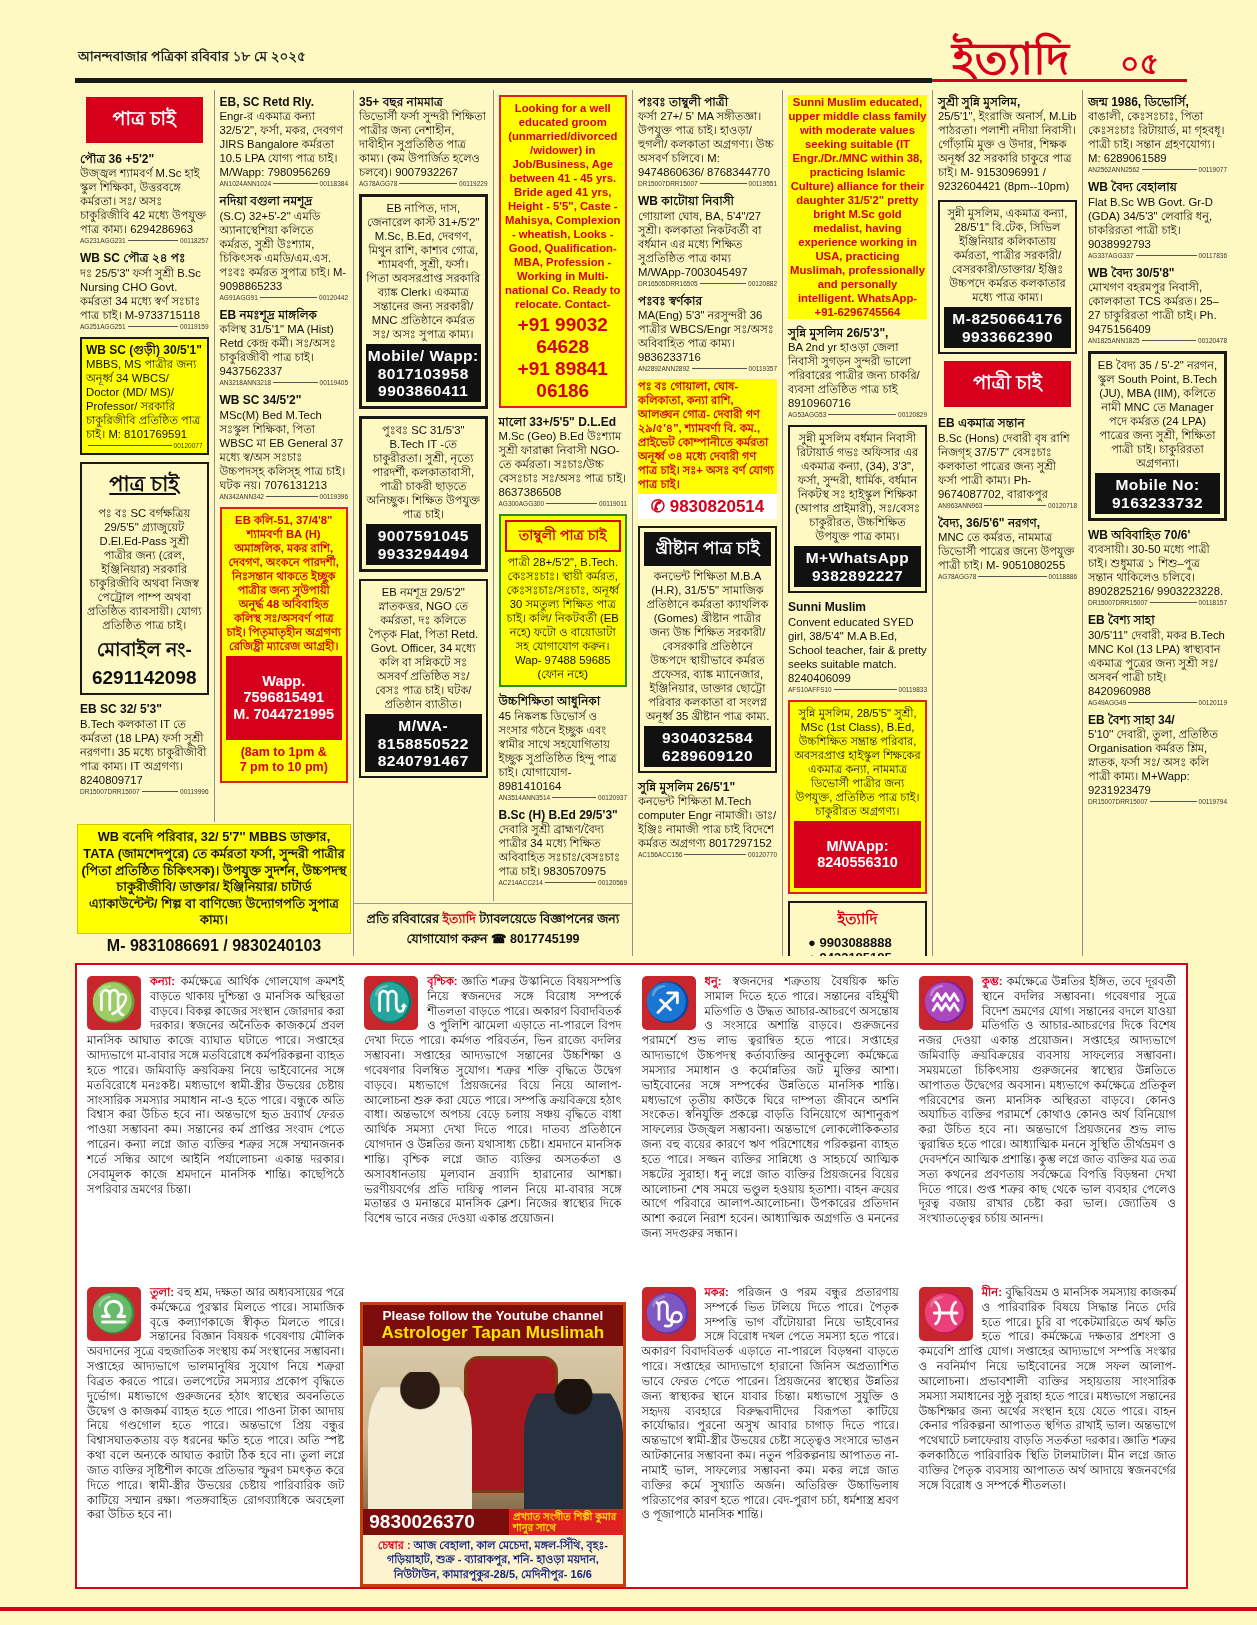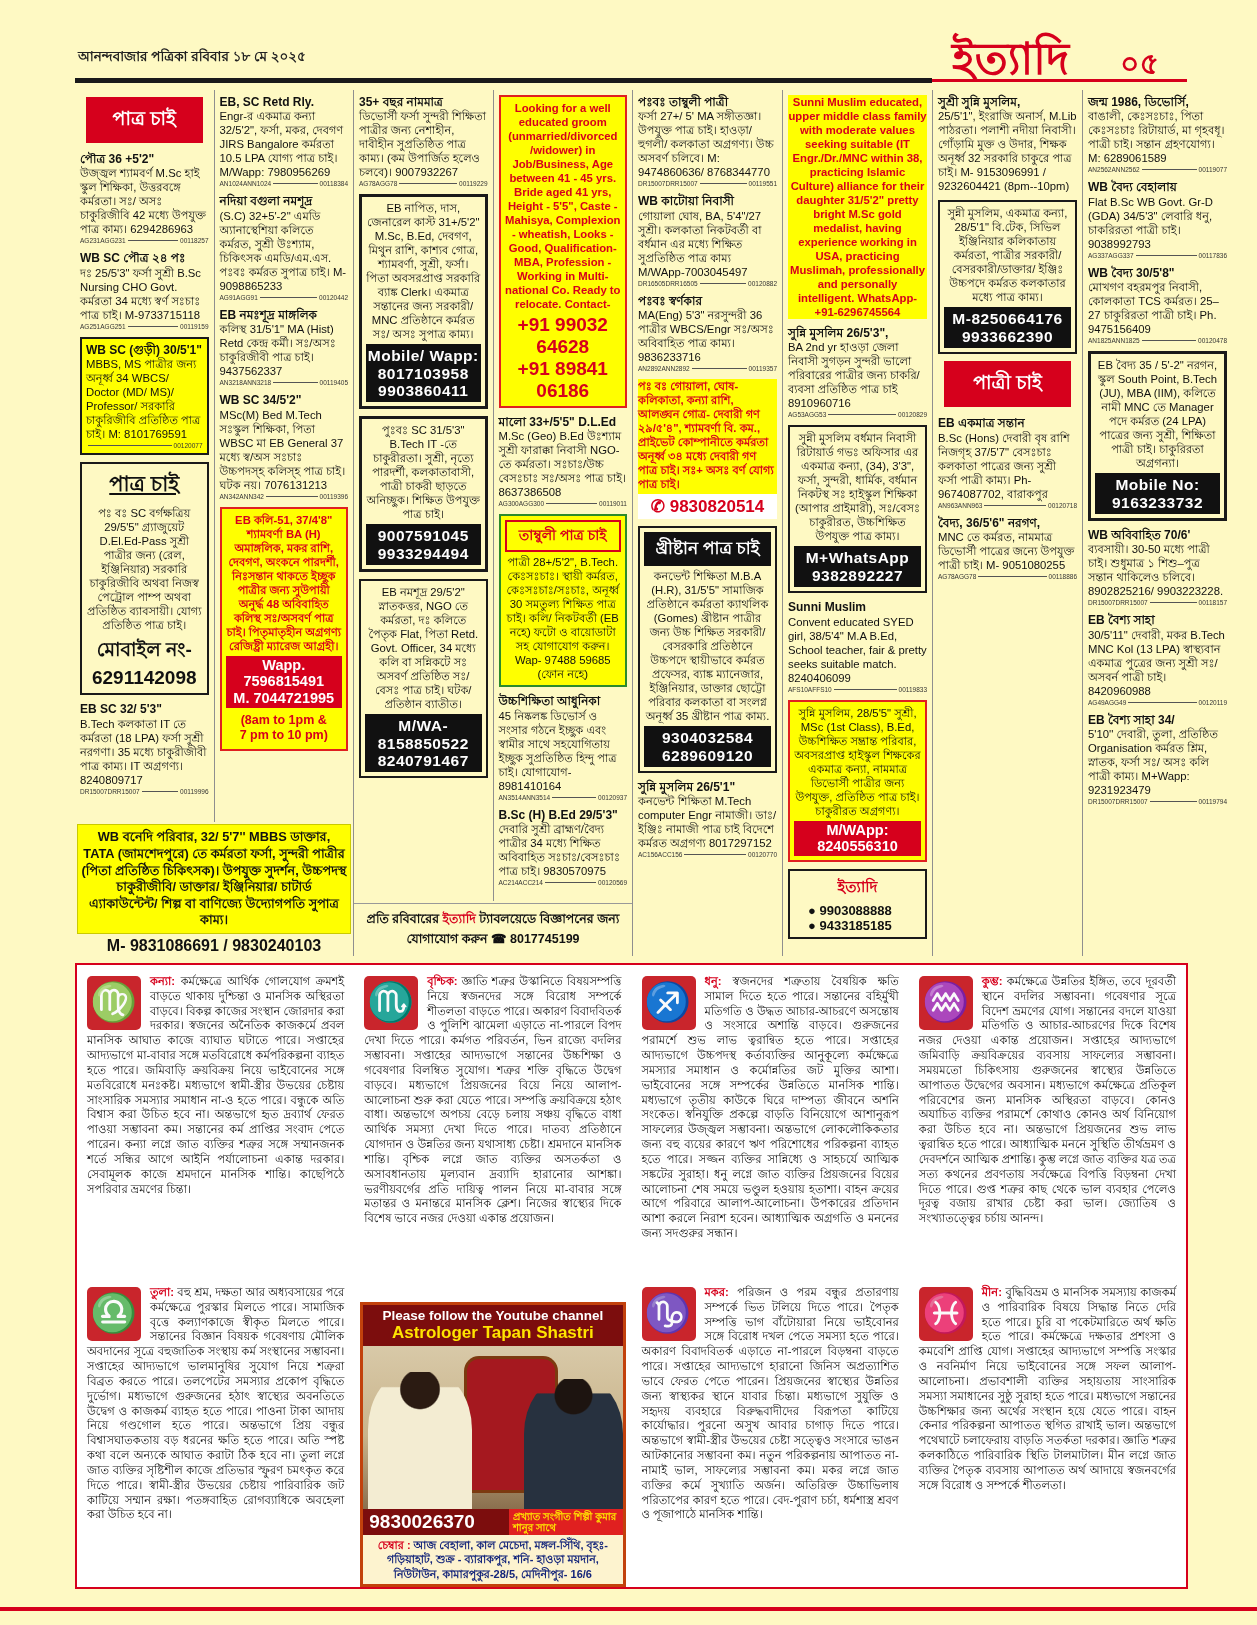--- a/index.html
+++ b/index.html
@@ -32,21 +32,21 @@
   .box-heavy{border:3px solid #1a1a1a;padding:4px;}
   .box-red{border:2px solid #e02020;padding:4px;}
   .box-grn{border:2px solid #2c8b2c;padding:4px;}
   .adhdr{font-weight:bold;text-align:center;margin-bottom:3px;}
   .hdr-redoutline{color:#d6001c;border:2px solid #d6001c;background:#ffff00;font-size:14px;padding:2px;}
   .hdr-blackbar{color:#fff;background:#111;font-size:17px;padding:3px 0;}
   .hdr-big{font-size:21px;text-decoration:underline;color:#111;}
   .hdr-red{color:#d6001c;font-size:15px;}
   .band{margin-top:3px;}
   .band-black{background:#111;color:#fff;font-weight:bold;text-align:center;font-size:15.5px;line-height:1.12;padding:3px 0;letter-spacing:.5px;}
-  .band-red{background:#d6001c;color:#fff;font-weight:bold;text-align:center;font-size:14.5px;line-height:1.15;padding:1px 0;}
+  .band-red{background:#d6001c;color:#fff;font-weight:bold;text-align:center;font-size:14.5px;line-height:1.15;padding:17px 0;}
   .band-white{background:#fff;color:#d6001c;font-weight:bold;text-align:center;font-size:17px;padding:2px 0;}
   .band-big{color:#111;font-weight:bold;text-align:center;font-size:19px;}
   .band-ynote{background:#ffff00;color:#d6001c;font-weight:bold;text-align:center;font-size:12.5px;line-height:1.2;padding:2px 0;}
   .band-dots{font-weight:bold;font-size:13px;text-align:left;padding-left:14px;}
   .code{display:flex;align-items:center;font-size:6.5px;color:#333;margin-top:1px;}
   .code .dash{flex:1;border-top:1px solid #555;margin:0 2px;}
   .banner{background:#d6001c;color:#fff;text-align:center;font-weight:bold;font-size:19px;
           padding:7px 0;margin:4px 6px 9px 6px;}
   
   .span-ad{flex:none;background:#ffff00;border:1px solid #caca00;margin:2px 2px 0 2px;
@@ -431,21 +431,21 @@
 
   <div class="horo">
       <div class="hcell"><div class="hicon">♍</div><span class="hsign">কন্যা: </span><span>কর্মক্ষেত্রে আর্থিক গোলযোগ ক্রমশই বাড়তে থাকায় দুশ্চিন্তা ও মানসিক অস্থিরতা বাড়বে। বিকল্প কাজের সংস্থান জোরদার করা দরকার। স্বজনের অনৈতিক কাজকর্মে প্রবল মানসিক আঘাত কাজে ব্যাঘাত ঘটাতে পারে। সপ্তাহের আদ্যভাগে মা-বাবার সঙ্গে মতবিরোধে কর্মপরিকল্পনা ব্যাহত হতে পারে। জমিবাড়ি ক্রয়বিক্রয় নিয়ে ভাইবোনের সঙ্গে মতবিরোধে মনঃকষ্ট। মধ্যভাগে স্বামী-স্ত্রীর উভয়ের চেষ্টায় সাংসারিক সমস্যার সমাধান না-ও হতে পারে। বন্ধুকে অতি বিশ্বাস করা উচিত হবে না। অন্তভাগে হৃত দ্রব্যার্থ ফেরত পাওয়া সম্ভাবনা কম। সন্তানের কর্ম প্রাপ্তির সংবাদ পেতে পারেন। কন্যা লগ্নে জাত ব্যক্তির শত্রুর সঙ্গে সম্মানজনক শর্তে সন্ধির আগে আইনি পর্যালোচনা একান্ত দরকার। সেবামূলক কাজে শ্রমদানে মানসিক শান্তি। কাছেপিঠে সপরিবার ভ্রমণের চিন্তা।</span></div>
       <div class="hcell"><div class="hicon">♏</div><span class="hsign">বৃশ্চিক: </span><span>জ্ঞাতি শত্রুর উস্কানিতে বিষয়সম্পত্তি নিয়ে স্বজনদের সঙ্গে বিরোধ সম্পর্কে শীতলতা বাড়তে পারে। অকারণ বিবাদবিতর্ক ও পুলিশি ঝামেলা এড়াতে না-পারলে বিপদ দেখা দিতে পারে। কর্মগত পরিবর্তন, ভিন রাজ্যে বদলির সম্ভাবনা। সপ্তাহের আদ্যভাগে সন্তানের উচ্চশিক্ষা ও গবেষণার বিলম্বিত সুযোগ। শত্রুর শক্তি বৃদ্ধিতে উদ্বেগ বাড়বে। মধ্যভাগে প্রিয়জনের বিয়ে নিয়ে আলাপ-আলোচনা শুরু করা যেতে পারে। সম্পত্তি ক্রয়বিক্রয়ে হঠাৎ বাধা। অন্তভাগে অপচয় বেড়ে চলায় সঞ্চয় বৃদ্ধিতে বাধা আর্থিক সমস্যা দেখা দিতে পারে। দাতব্য প্রতিষ্ঠানে যোগদান ও উন্নতির জন্য যথাসাধ্য চেষ্টা। শ্রমদানে মানসিক শান্তি। বৃশ্চিক লগ্নে জাত ব্যক্তির অসতর্কতা ও অসাবধানতায় মূল্যবান দ্রব্যাদি হারানোর আশঙ্কা। ভরণীয়বর্গের প্রতি দায়িত্ব পালন নিয়ে মা-বাবার সঙ্গে মতান্তর ও মনান্তরে মানসিক ক্লেশ। নিজের স্বাস্থ্যের দিকে বিশেষ ভাবে নজর দেওয়া একান্ত প্রয়োজন।</span></div>
       <div class="hcell"><div class="hicon">♐</div><span class="hsign">ধনু: </span><span>স্বজনদের শত্রুতায় বৈষয়িক ক্ষতি সামাল দিতে হতে পারে। সন্তানের বহির্মুখী মতিগতি ও উদ্ধত আচার-আচরণে অসন্তোষ ও সংসারে অশান্তি বাড়বে। গুরুজনের পরামর্শে শুভ লাভ ত্বরান্বিত হতে পারে। সপ্তাহের আদ্যভাগে উচ্চপদস্থ কর্তাব্যক্তির আনুকূল্যে কর্মক্ষেত্রে সমস্যার সমাধান ও কর্মোন্নতির জট মুক্তির আশা। ভাইবোনের সঙ্গে সম্পর্কের উন্নতিতে মানসিক শান্তি। মধ্যভাগে তৃতীয় কাউকে ঘিরে দাম্পত্য জীবনে অশনি সংকেত। স্বনিযুক্তি প্রকল্পে বাড়তি বিনিয়োগে আশানুরূপ সাফল্যের উজ্জ্বল সম্ভাবনা। অন্তভাগে লোকলৌকিকতার জন্য বহু ব্যয়ের কারণে ঋণ পরিশোধের পরিকল্পনা ব্যাহত হতে পারে। সজ্জন ব্যক্তির সান্নিধ্যে ও সাহচর্যে আত্মিক সঙ্কটের সুরাহা। ধনু লগ্নে জাত ব্যক্তির প্রিয়জনের বিয়ের আলোচনা শেষ সময়ে ভণ্ডুল হওয়ায় হতাশা। বাহন ক্রয়ের আগে পরিবারে আলাপ-আলোচনা। উপকারের প্রতিদান আশা করলে নিরাশ হবেন। আধ্যাত্মিক অগ্রগতি ও মননের জন্য সদগুরুর সন্ধান।</span></div>
       <div class="hcell"><div class="hicon">♒</div><span class="hsign">কুম্ভ: </span><span>কর্মক্ষেত্রে উন্নতির ইঙ্গিত, তবে দূরবর্তী স্থানে বদলির সম্ভাবনা। গবেষণার সূত্রে বিদেশ ভ্রমণের যোগ। সন্তানের বদলে যাওয়া মতিগতি ও আচার-আচরণের দিকে বিশেষ নজর দেওয়া একান্ত প্রয়োজন। সপ্তাহের আদ্যভাগে জমিবাড়ি ক্রয়বিক্রয়ের ব্যবসায় সাফল্যের সম্ভাবনা। সময়মতো চিকিৎসায় গুরুজনের স্বাস্থ্যের উন্নতিতে আপাতত উদ্বেগের অবসান। মধ্যভাগে কর্মক্ষেত্রে প্রতিকূল পরিবেশের জন্য মানসিক অস্থিরতা বাড়বে। কোনও অযাচিত ব্যক্তির পরামর্শে কোথাও কোনও অর্থ বিনিয়োগ করা উচিত হবে না। অন্তভাগে প্রিয়জনের শুভ লাভ ত্বরান্বিত হতে পারে। আধ্যাত্মিক মননে সুস্থিতি তীর্থভ্রমণ ও দেবদর্শনে আত্মিক প্রশান্তি। কুম্ভ লগ্নে জাত ব্যক্তির যত্র তত্র সত্য কথনের প্রবণতায় সর্বক্ষেত্রে বিপত্তি বিড়ম্বনা দেখা দিতে পারে। গুপ্ত শত্রুর কাছ থেকে ভাল ব্যবহার পেলেও দূরত্ব বজায় রাখার চেষ্টা করা ভাল। জ্যোতিষ ও সংখ্যাতত্ত্বের চর্চায় আনন্দ।</span></div>
       <div class="hcell"><div class="hicon">♎</div><span class="hsign">তুলা: </span><span>বহু শ্রম, দক্ষতা আর অধ্যবসায়ের পরে কর্মক্ষেত্রে পুরস্কার মিলতে পারে। সামাজিক বৃত্তে কল্যাণকাজে স্বীকৃত মিলতে পারে। সন্তানের বিজ্ঞান বিষয়ক গবেষণায় মৌলিক অবদানের সূত্রে বহুজাতিক সংস্থায় কর্ম সংস্থানের সম্ভাবনা। সপ্তাহের আদ্যভাগে ভালমানুষির সুযোগ নিয়ে শত্রুরা বিব্রত করতে পারে। তলপেটের সমস্যার প্রকোপ বৃদ্ধিতে দুর্ভোগ। মধ্যভাগে গুরুজনের হঠাৎ স্বাস্থ্যের অবনতিতে উদ্বেগ ও কাজকর্ম ব্যাহত হতে পারে। পাওনা টাকা আদায় নিয়ে গণ্ডগোল হতে পারে। অন্তভাগে প্রিয় বন্ধুর বিশ্বাসঘাতকতায় বড় ধরনের ক্ষতি হতে পারে। অতি স্পষ্ট কথা বলে অন্যকে আঘাত করাটা ঠিক হবে না। তুলা লগ্নে জাত ব্যক্তির সৃষ্টিশীল কাজে প্রতিভার স্ফুরণ চমৎকৃত করে দিতে পারে। স্বামী-স্ত্রীর উভয়ের চেষ্টায় পারিবারিক জট কাটিয়ে সম্মান রক্ষা। পতঙ্গবাহিত রোগব্যাধিকে অবহেলা করা উচিত হবে না।</span></div>
     <div class="astwrap">
       <div class="ast">
         <div class="l1">Please follow the Youtube channel</div>
-        <div class="l2">Astrologer Tapan Shastri</div>
+        <div class="l2">Astrologer Tapan Muslimah</div>
         <div class="photo">
           <div class="chair"></div>
           <div class="fig1"></div>
           <div class="fig2"></div>
         </div>
         <div class="strip">
           <div class="ph">9830026370</div>
           <div class="cap">প্রখ্যাত সংগীত শিল্পী কুমার শানুর সাথে</div>
         </div>
         <div class="cham">

